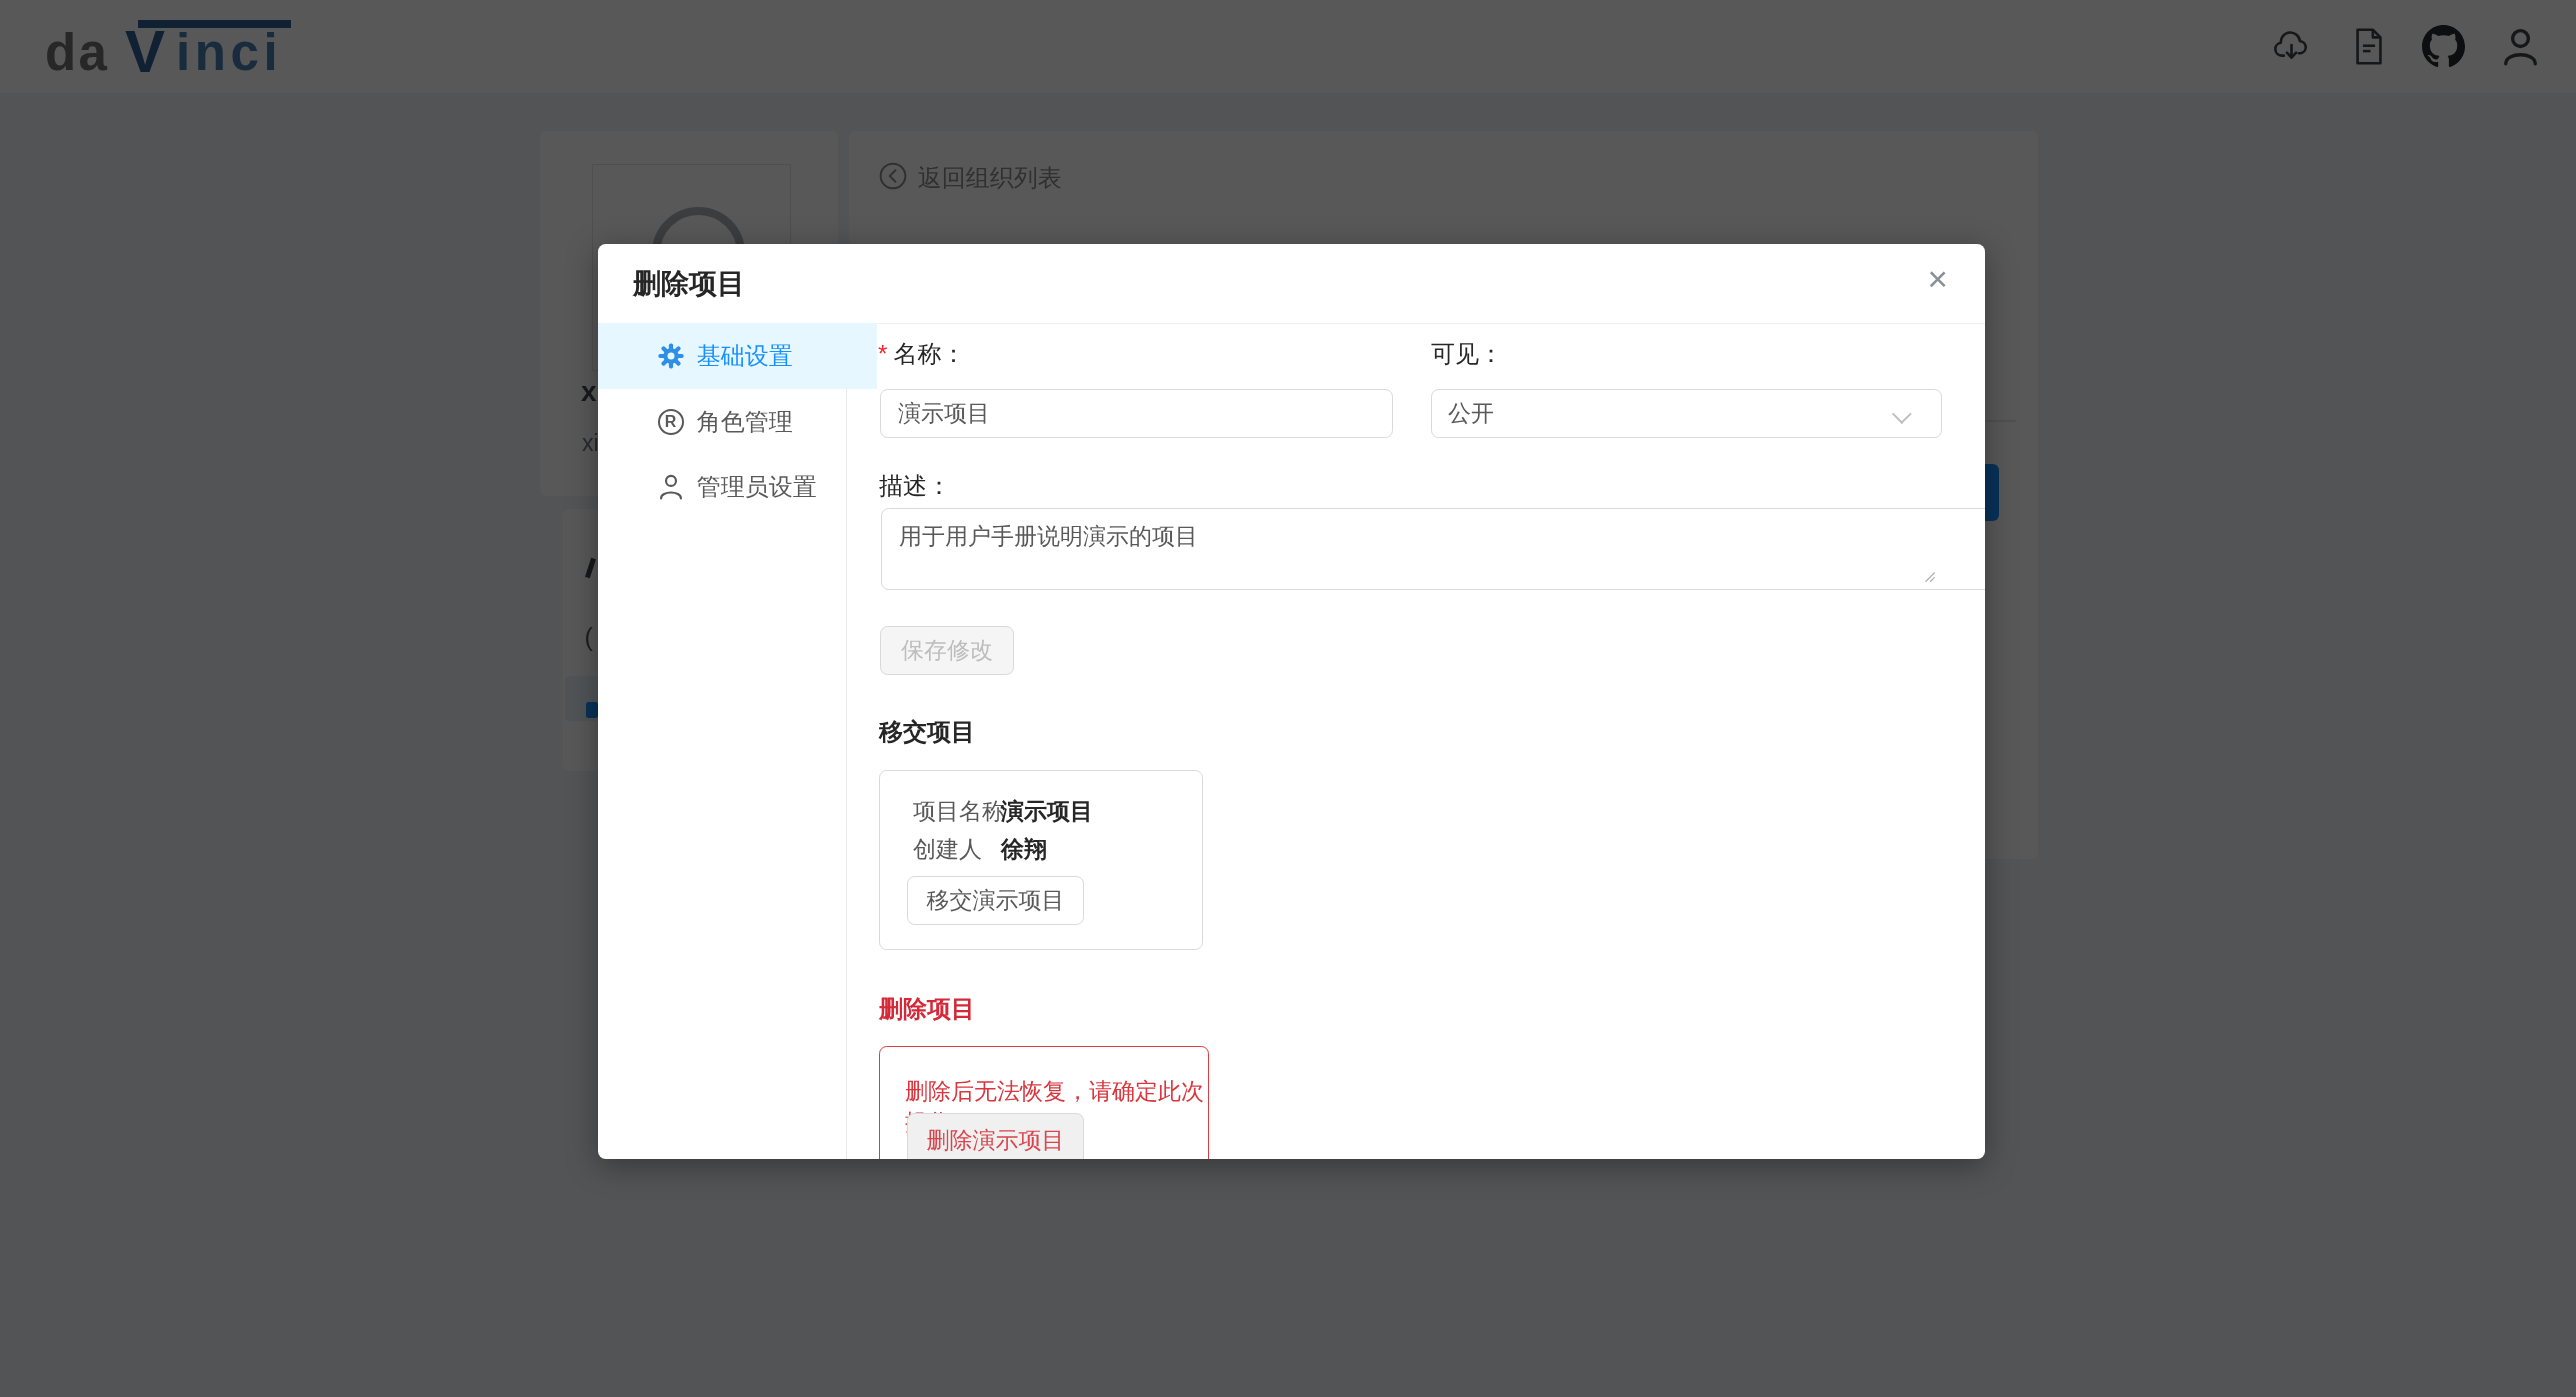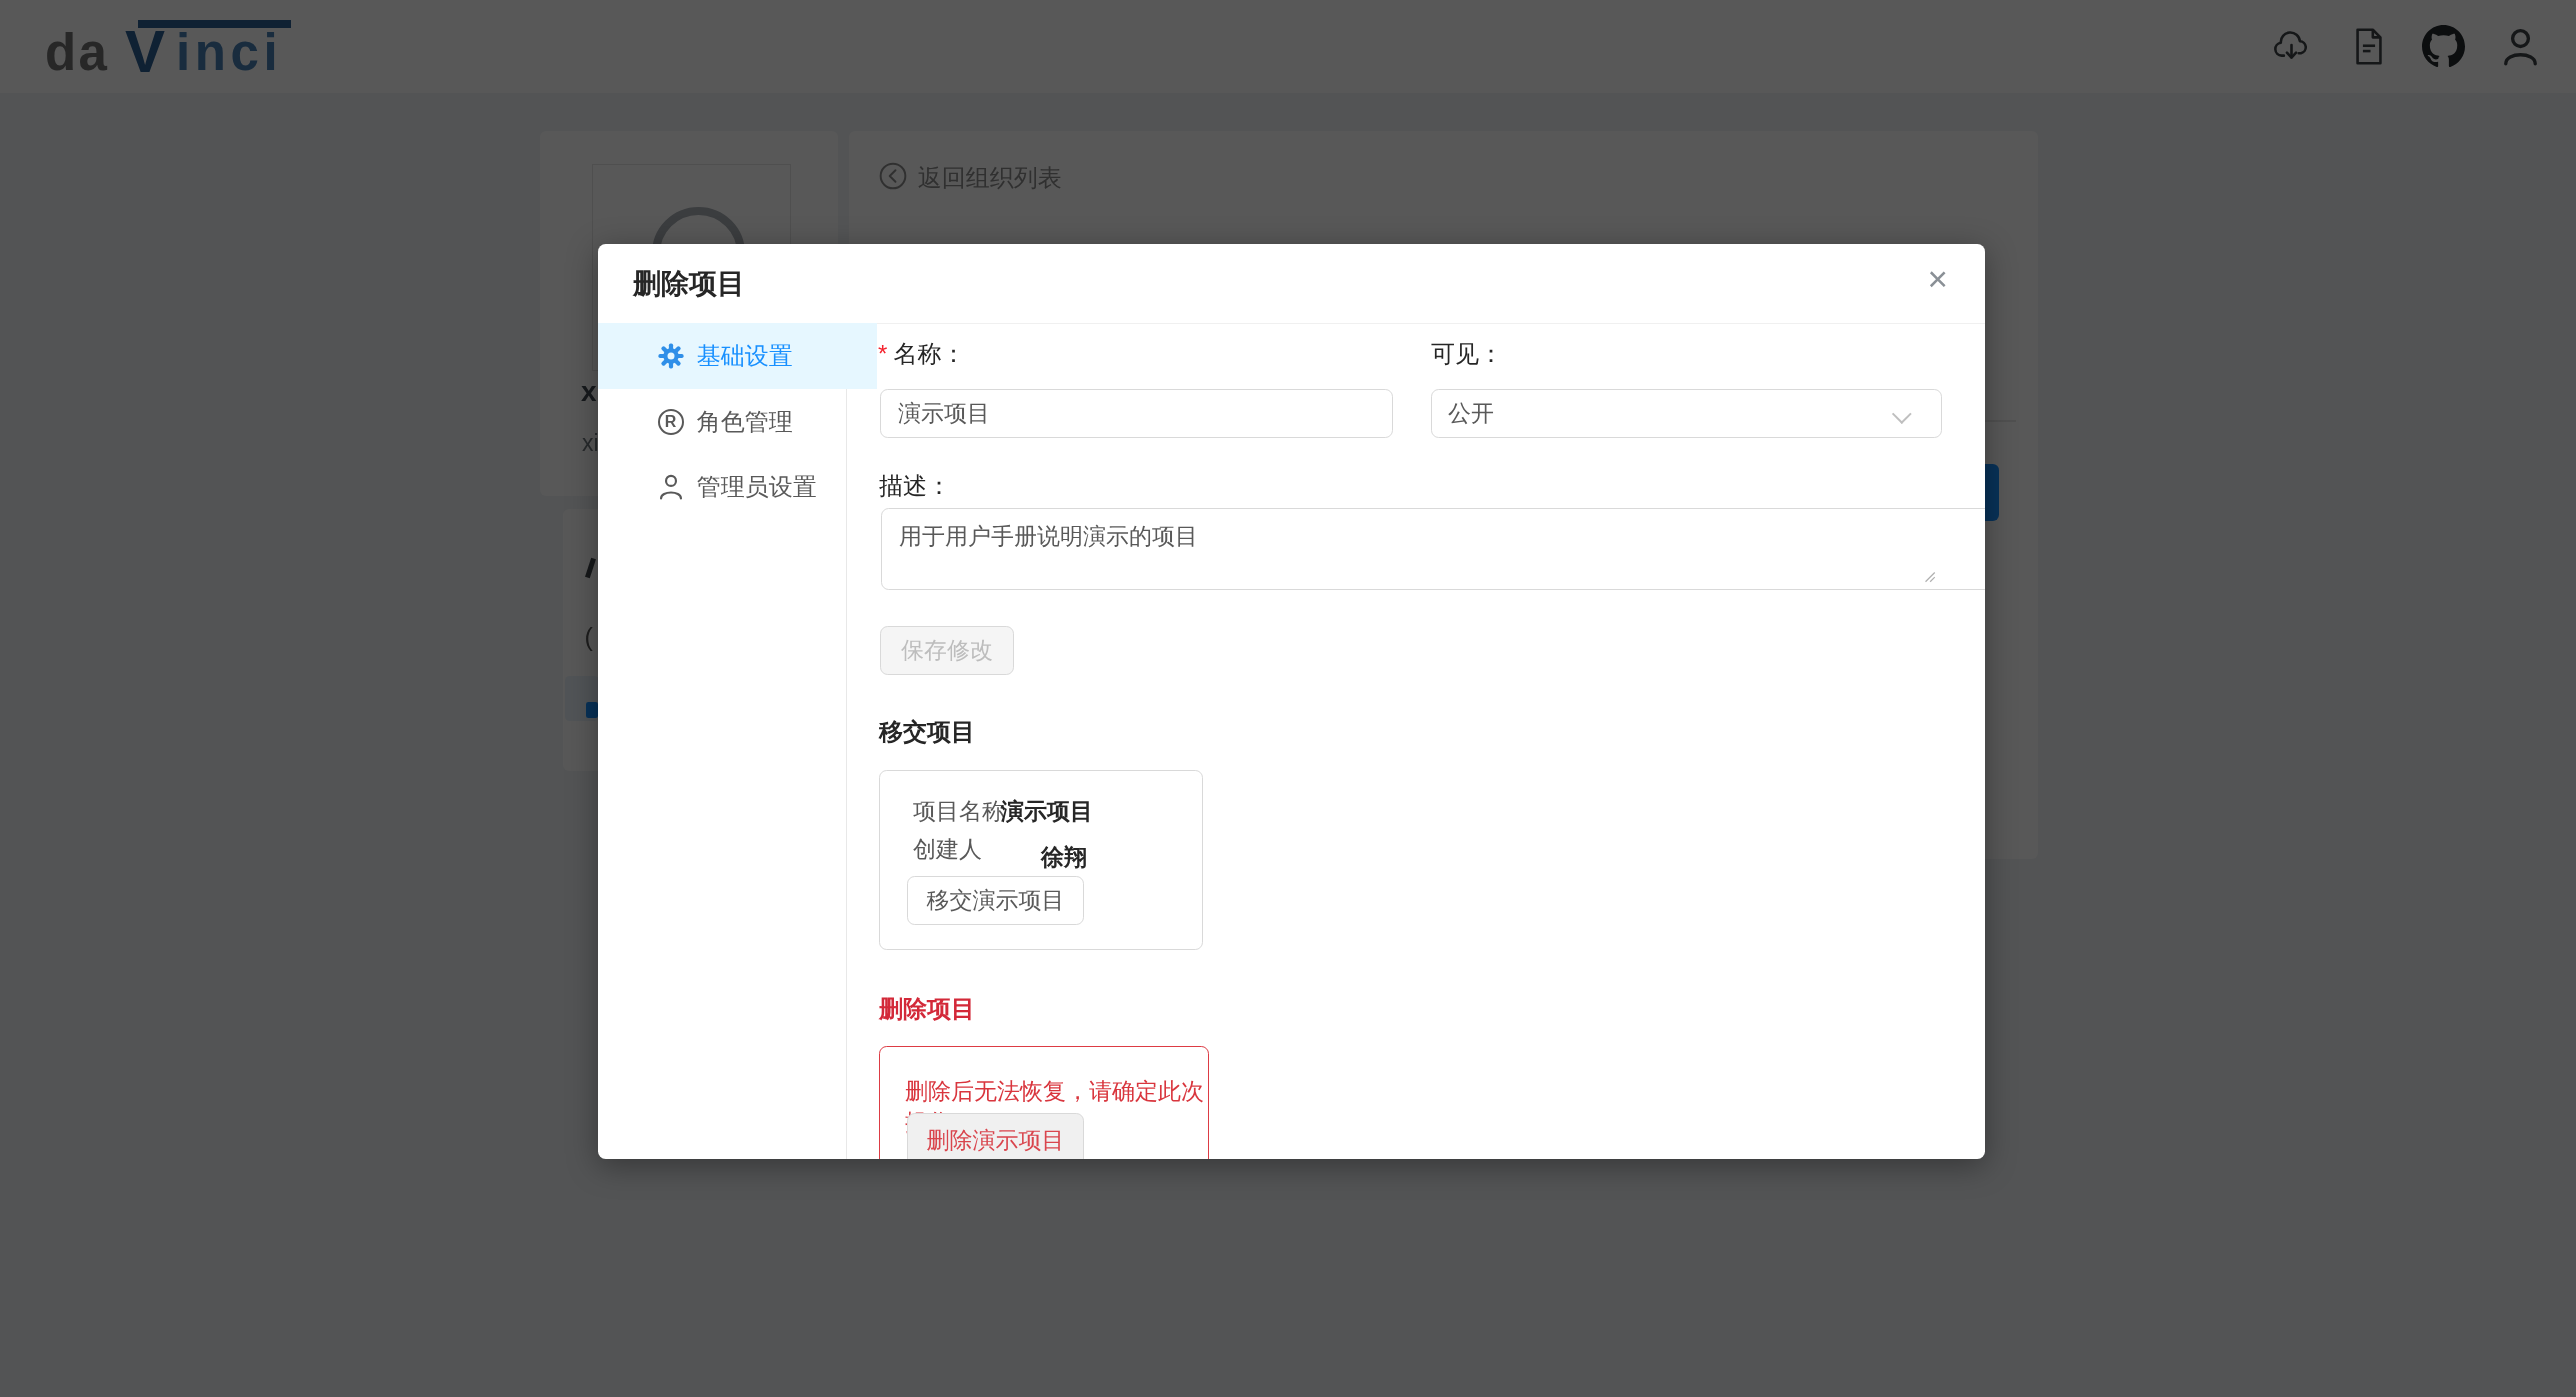--- a/index.html
+++ b/index.html
@@ -209,21 +209,21 @@
       <div class="box" style="left:33px;top:447px;width:324px;height:180px;">
         <div class="kv" style="left:33px;top:25px;">
           <span>项目名称</span>
         </div>
         <div class="kv" style="left:121px;top:25px;">
           <b>演示项目</b>
         </div>
         <div class="kv" style="left:33px;top:63px;">
           <span>创建人</span>
         </div>
-        <div class="kv" style="left:121px;top:71px;margin-left:40px;">
+        <div class="kv" style="left:121px;top:63px;">
           <b>徐翔</b>
         </div>
         <button class="btn" style="position:absolute;left:27px;top:105px;width:177px;height:49px;">移交演示项目</button>
       </div>
 
       <div class="sec-head danger" style="left:33px;top:670px;">删除项目</div>
       <div class="box danger" style="left:33px;top:723px;width:330px;height:154px;">
         <div class="warn-text" style="left:25px;top:29px;">删除后无法恢复，请确定此次操作</div>
         <button class="btn danger-btn" style="position:absolute;left:27px;top:66px;width:177px;height:54px;">删除演示项目</button>
       </div>

